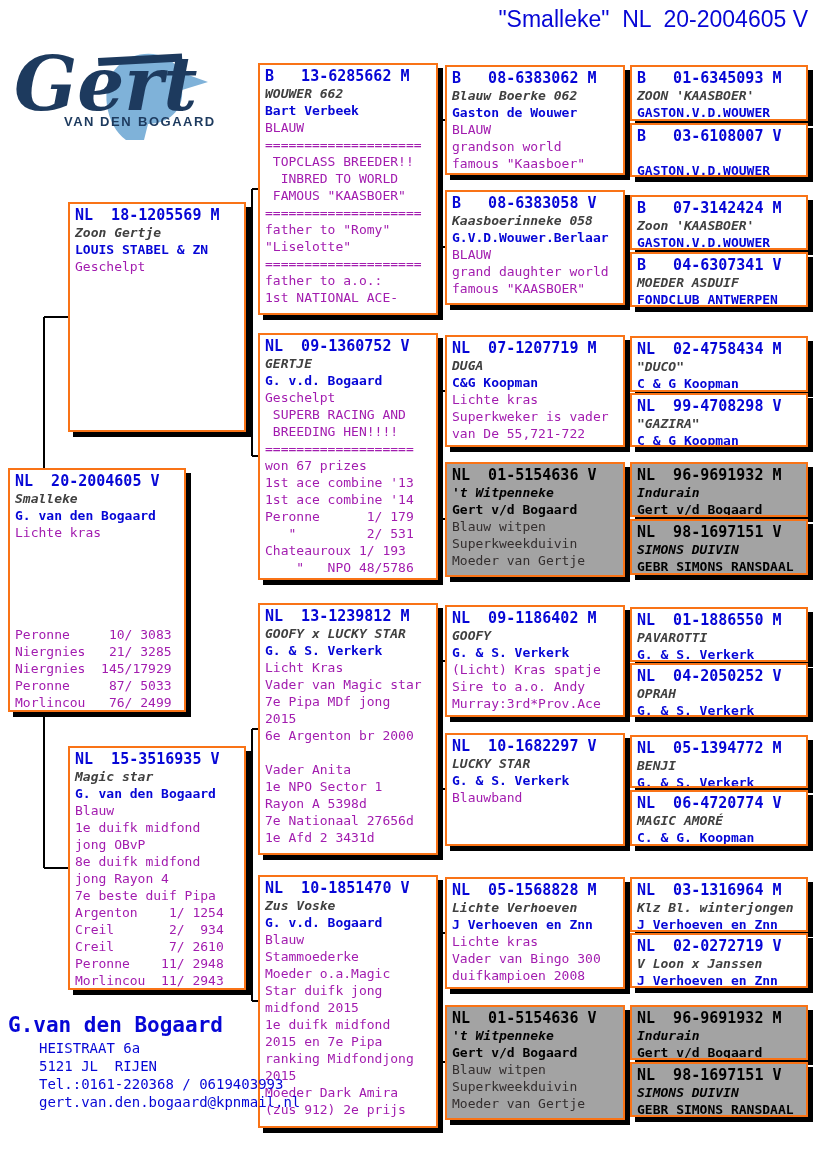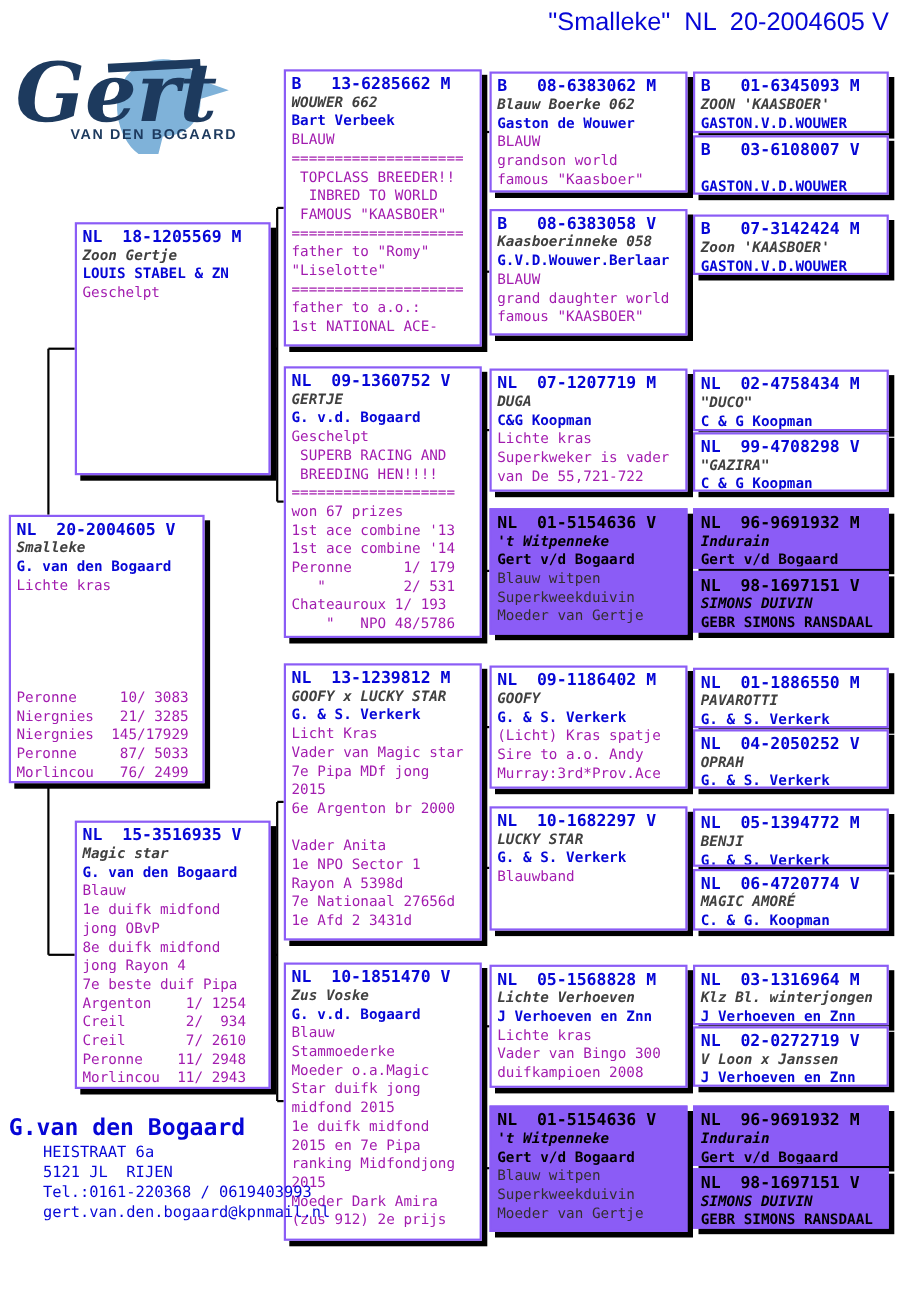--- a/index.html
+++ b/index.html
@@ -1,21 +1,21 @@
 <!DOCTYPE html>
 <html><head>
 <meta charset="utf-8">
 <style>
   html,body{margin:0;padding:0;background:#fff;}
   .page{position:relative;width:816px;height:1172px;background:#fff;
         font-family:"DejaVu Sans Mono",monospace;overflow:hidden;}
   #connectors{position:absolute;left:0;top:0;pointer-events:none;}
-  .box{position:absolute;box-sizing:border-box;background:#fff;border:2px solid #8b5cf6;
+  .box{position:absolute;box-sizing:border-box;background:#fff;border:2px solid #f97316;
        box-shadow:5px 5px 0 #000;padding:2px 5px 3px;overflow:hidden;}
-  .box.pink{background:#8b5cf6;}
+  .box.pink{background:#a3a3a3;}
   .ring{color:#0606d6;font-weight:700;font-size:15px;line-height:18px;white-space:pre;min-height:18px;}
   .bname{color:#404040;font-weight:700;font-style:italic;font-size:13px;line-height:17px;white-space:pre;min-height:17px;}
   .owner{color:#0606d6;font-weight:700;font-size:13px;line-height:17px;white-space:pre;min-height:17px;}
   .notes{color:#a21caf;font-size:13px;line-height:17px;white-space:pre;}
   .pink .ring,.pink .bname,.pink .owner{color:#000;}
   .pink .notes{color:#332e2e;}
   .title{position:absolute;top:6px;left:380px;width:428px;text-align:right;
          font-family:"Liberation Sans",sans-serif;font-size:23px;color:#0606d6;white-space:pre;}
   .logo{position:absolute;left:14px;top:22px;}
   .logo-script{font-family:"DejaVu Serif",serif;font-style:italic;font-weight:700;font-size:74px;fill:#1d3a5e;}
@@ -282,20 +282,25 @@
   <div class="box" style="left:630px;top:123px;width:178px;height:54px">
     <div class="ring">B   03-6108007 V</div>
     <div class="bname"></div>
     <div class="owner">GASTON.V.D.WOUWER</div>
   </div>
   <div class="box" style="left:630px;top:195px;width:178px;height:55px">
     <div class="ring">B   07-3142424 M</div>
     <div class="bname">Zoon 'KAASBOER'</div>
     <div class="owner">GASTON.V.D.WOUWER</div>
   </div>
+  <div class="box" style="left:630px;top:252px;width:178px;height:55px">
+    <div class="ring">B   04-6307341 V</div>
+    <div class="bname">MOEDER ASDUIF</div>
+    <div class="owner">FONDCLUB ANTWERPEN</div>
+  </div>
   <div class="box" style="left:630px;top:336px;width:178px;height:56px">
     <div class="ring">NL  02-4758434 M</div>
     <div class="bname">"DUCO"</div>
     <div class="owner">C &amp; G Koopman</div>
   </div>
   <div class="box" style="left:630px;top:393px;width:178px;height:54px">
     <div class="ring">NL  99-4708298 V</div>
     <div class="bname">"GAZIRA"</div>
     <div class="owner">C &amp; G Koopman</div>
   </div>

